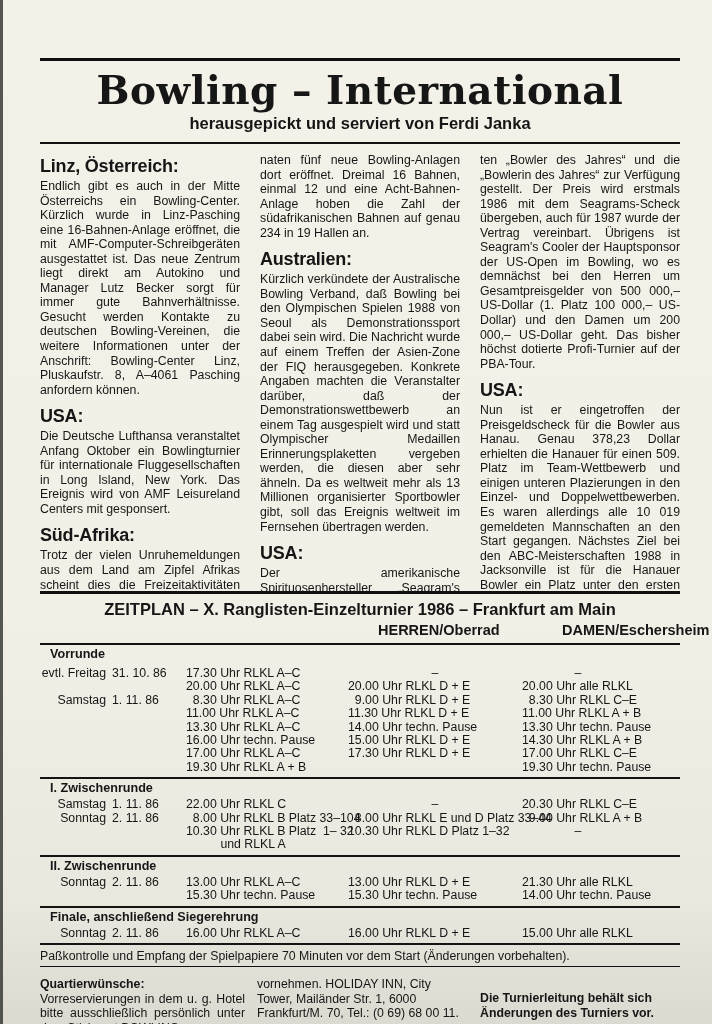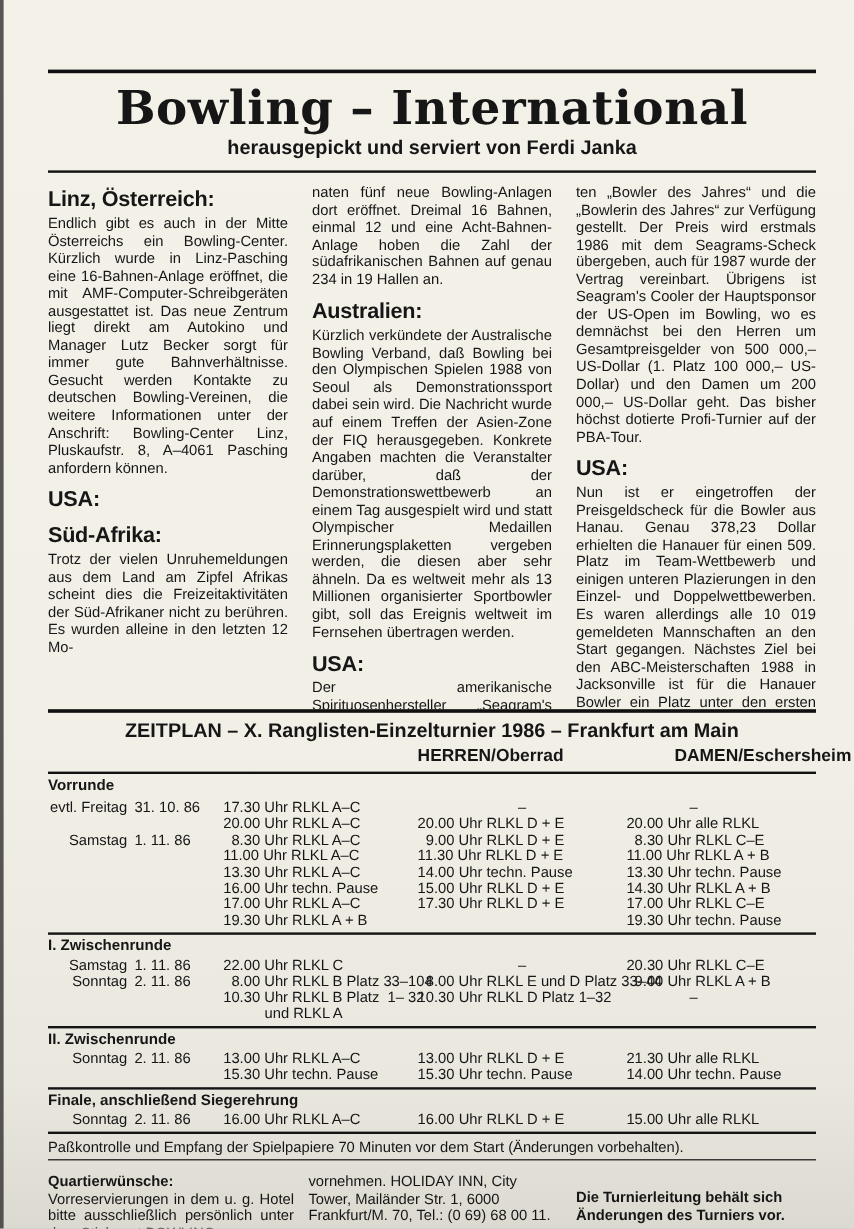--- a/index.html
+++ b/index.html
@@ -36,32 +36,32 @@
   }
   .article-col{text-align:justify;}
   .art-heading{font-size:18px;font-weight:bold;margin:9px 0 2px;text-align:left;letter-spacing:-.2px;}
   .article-col > .art-heading:first-child{margin-top:3px;}
   .art-body{font-size:12.3px;line-height:14.55px;margin:0;}
   
   .sched-title{font-size:16.5px;font-weight:bold;text-align:center;margin:6px 0 3px;}
   .sched-head,.srow{display:grid;grid-template-columns:72px 46px 190px 174px 1fr;}
   .sched-head{font-weight:bold;font-size:14.5px;margin:0 0 5px;}
   .sched-head .h1{grid-column:3;padding-left:20px;white-space:nowrap;}
-  .sched-head .h2{grid-column:4;white-space:nowrap;}
+  .sched-head .h2{grid-column:4;white-space:nowrap;margin-left:30px;}
   .sched-head .h3{grid-column:5;padding-left:40px;white-space:nowrap;}
   .srow{font-size:12.3px;line-height:13.4px;white-space:pre;}
   .cell{overflow:visible;}
   .cell.day{text-align:right;padding-right:6px;}
   .cell.date{text-align:right;}
   .cell.c1{padding-left:28px;}
   .cell.c1.center{padding-left:0;text-align:center;}
   .cell.dash{text-align:center;padding-left:0;}
   .cell.c3.dash{padding-right:46px;}
   .sect-rule{border:0;border-top:2px solid #141414;margin:3px 0 0;}
-  .sect-label{font-weight:bold;font-size:12.6px;margin:2px 0 3px;}
+  .sect-label{font-weight:bold;font-size:12.6px;margin:2px 10px 3px;}
   .sect-label.gap{margin-bottom:6px;}
   .sched-note{font-size:12.3px;margin:4px 0 3px;white-space:nowrap;}
   
   .footer3{
     display:grid;grid-template-columns:205px 205px 1fr;column-gap:12px;
     margin-top:10px;font-size:12.3px;line-height:14.6px;
   }
   .footer3 p{margin:0;}
   .f1{text-align:justify;}
   .f3{font-weight:bold;padding-top:14px;padding-left:6px;}
@@ -75,20 +75,21 @@
     <hr class="rule masthead-rule-top">
     <h1 class="title">Bowling – International</h1>
     <div class="subtitle">herausgepickt und serviert von Ferdi Janka</div>
     <hr class="rule mid">
 
     <div class="articles">
         <div class="article-col">
           <h2 class="art-heading">Linz, Österreich:</h2>
           <p class="art-body">Endlich gibt es auch in der Mitte Österreichs ein Bowling-Center. Kürzlich wurde in Linz-Pasching eine 16-Bahnen-Anlage eröffnet, die mit AMF-Computer-Schreibgeräten ausgestattet ist. Das neue Zentrum liegt direkt am Autokino und Manager Lutz Becker sorgt für immer gute Bahnverhältnisse. Gesucht werden Kontakte zu deutschen Bowling-Vereinen, die weitere Informationen unter der Anschrift: Bowling-Center Linz, Pluskaufstr. 8, A–4061 Pasching anfordern können.</p>
           <h2 class="art-heading">USA:</h2>
+          <p class="art-body">Die Deutsche Lufthansa veranstaltet Anfang Oktober ein Bowlingturnier für internationale Fluggesellschaften in Long Island, New York. Das Ereignis wird von AMF Leisureland Centers mit gesponsert.</p>
           <h2 class="art-heading">Süd-Afrika:</h2>
           <p class="art-body">Trotz der vielen Unruhemeldungen aus dem Land am Zipfel Afrikas scheint dies die Freizeitaktivitäten der Süd-Afrikaner nicht zu berühren. Es wurden alleine in den letzten 12 Mo-</p>
         </div>
         <div class="article-col">
           <p class="art-body">naten fünf neue Bowling-Anlagen dort eröffnet. Dreimal 16 Bahnen, einmal 12 und eine Acht-Bahnen-Anlage hoben die Zahl der südafrikanischen Bahnen auf genau 234 in 19 Hallen an.</p>
           <h2 class="art-heading">Australien:</h2>
           <p class="art-body">Kürzlich verkündete der Australische Bowling Verband, daß Bowling bei den Olympischen Spielen 1988 von Seoul als Demonstrationssport dabei sein wird. Die Nachricht wurde auf einem Treffen der Asien-Zone der FIQ herausgegeben. Konkrete Angaben machten die Veranstalter darüber, daß der Demonstrationswettbewerb an einem Tag ausgespielt wird und statt Olympischer Medaillen Erinnerungsplaketten vergeben werden, die diesen aber sehr ähneln. Da es weltweit mehr als 13 Millionen organisierter Sportbowler gibt, soll das Ereignis weltweit im Fernsehen übertragen werden.</p>
           <h2 class="art-heading">USA:</h2>
           <p class="art-body">Der amerikanische Spirituosenhersteller „Seagram's Cooler“ ist seit Jahren im Profi-Bowling als Sponsor bekannt. Nun hat das Unternehmen 10 000,– US-Dollar für den von den Bowling-Sport-Journalisten gewähl-</p>
         </div>

